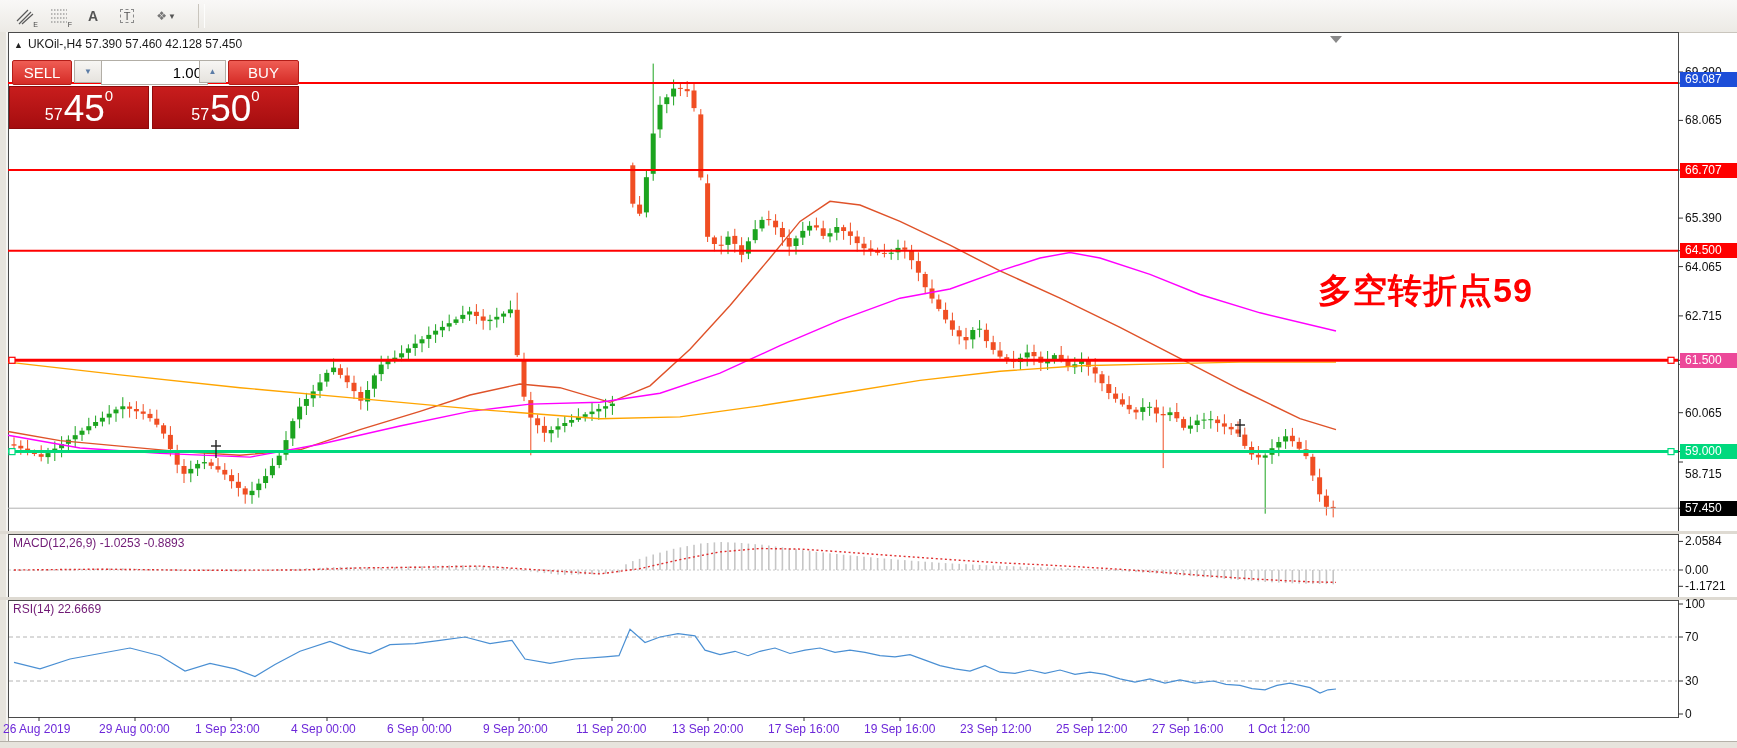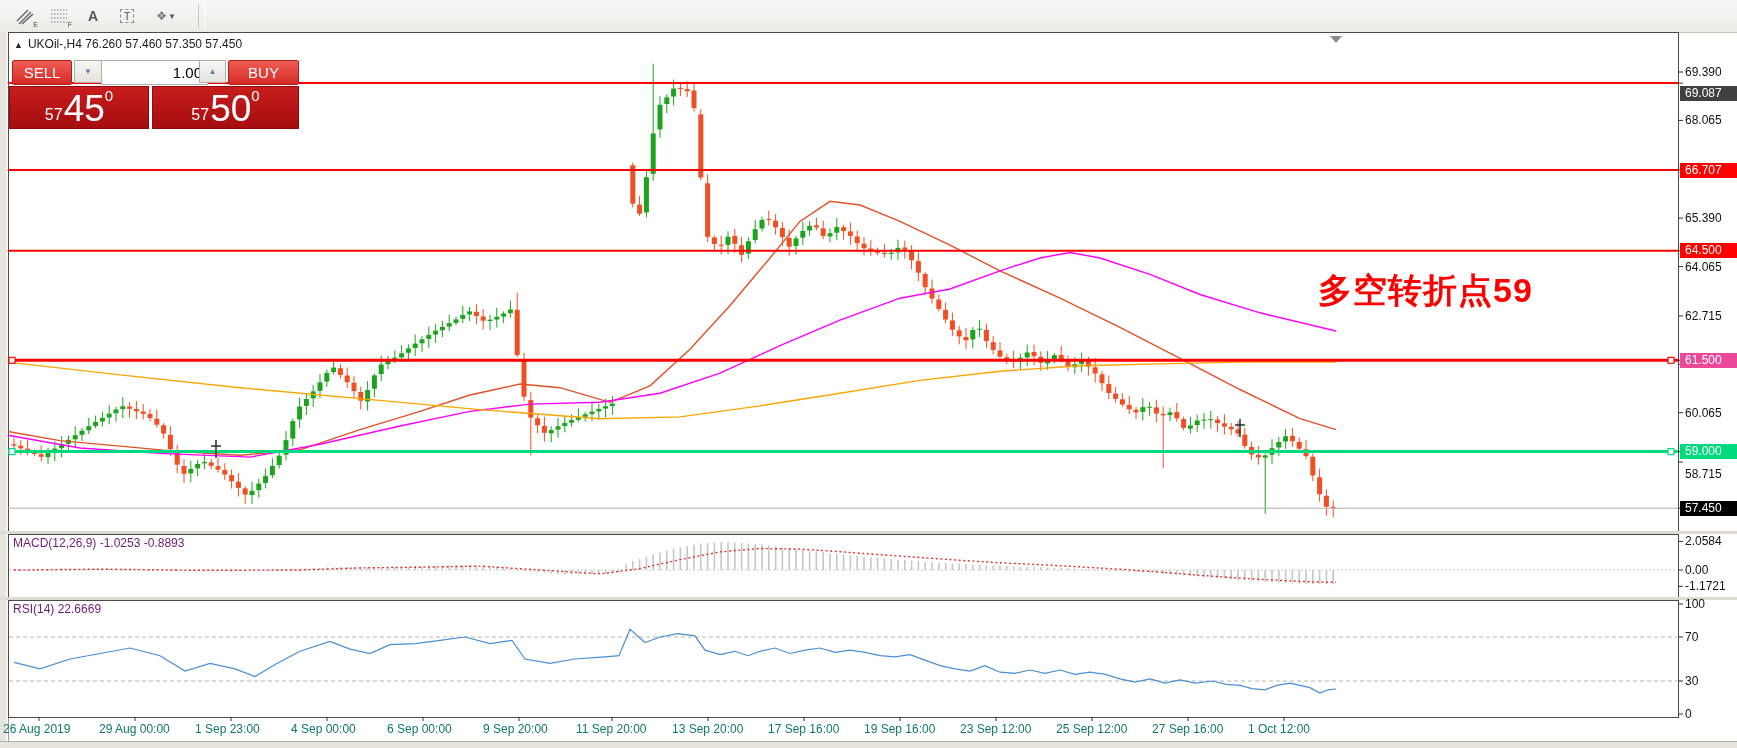--- a/index.html
+++ b/index.html
@@ -24,21 +24,21 @@
   #bottom-strip{position:absolute;left:0;top:741px;width:1737px;height:7px;background:#e7e4dd;border-top:1px solid #b5b1a9;}
   .pane-gap{position:absolute;left:0;width:1737px;height:3px;background:#dedad2;}
   
   #chart-svg{position:absolute;left:0;top:0;}
   #chart-header{position:absolute;left:14px;top:37px;font-size:12px;color:#1a1a1a;white-space:nowrap;}
   #chart-header .arrow{font-size:9px;margin-right:5px;color:#222;}
   .ind-label{position:absolute;left:13px;font-size:12px;color:#701a75;white-space:nowrap;}
   .ptick{position:absolute;left:1685px;width:50px;font-size:12px;color:#111;white-space:nowrap;}
   .pbadge{position:absolute;left:1680px;width:52px;height:15px;font-size:12px;line-height:15px;
           color:#fff;padding-left:5px;}
-  .tlabel{position:absolute;top:722px;font-size:12px;color:#0f766e;white-space:nowrap;}
+  .tlabel{position:absolute;top:722px;font-size:12px;color:#6d28d9;white-space:nowrap;}
   #annotation{position:absolute;left:1318px;top:268px;font-size:34px;font-weight:bold;
               color:#ff0000;white-space:nowrap;letter-spacing:1px;}
   
   #trade-panel{position:absolute;left:9px;top:58px;width:290px;height:71px;}
   .tp-btn{position:absolute;top:2px;height:23px;color:#fff;font-size:15px;display:flex;
     align-items:center;justify-content:center;background:linear-gradient(#ef5d54,#d52b26);
     border:1px solid #b31d18;border-radius:2px;cursor:pointer;}
   #sell-btn{left:3px;width:58px;}
   #buy-btn{left:219px;width:69px;}
   .spin{position:absolute;top:2px;height:23px;background:linear-gradient(#f7f6f4,#e6e3de);
@@ -730,21 +730,21 @@
       <line x1="804" y1="717" x2="804" y2="721" stroke="#333" stroke-width="1"></line>
       <line x1="900" y1="717" x2="900" y2="721" stroke="#333" stroke-width="1"></line>
       <line x1="996" y1="717" x2="996" y2="721" stroke="#333" stroke-width="1"></line>
       <line x1="1092" y1="717" x2="1092" y2="721" stroke="#333" stroke-width="1"></line>
       <line x1="1188" y1="717" x2="1188" y2="721" stroke="#333" stroke-width="1"></line>
       <line x1="1284" y1="717" x2="1284" y2="721" stroke="#333" stroke-width="1"></line>
     </svg>
   </div>
 
 <div id="chart-header">
-  <span class="arrow">▲</span><span>UKOil-,H4  76.260 57.460 57.350 57.450</span>
+  <span class="arrow">▲</span><span>UKOil-,H4  57.390 57.460 42.128 57.450</span>
 </div>
 
 <div class="ind-label" style="top:536px">MACD(12,26,9) -1.0253 -0.8893</div>
 <div class="ind-label" style="top:602px">RSI(14) 22.6669</div>
 
 <div id="annotation">多空转折点59</div>
 
 <div id="trade-panel">
   <div class="tp-btn" id="sell-btn">SELL</div>
   <div class="spin" id="vol-down">▼</div>
@@ -775,21 +775,21 @@
     <div class="ptick" style="top: 357.288px;">61.390</div>
     <div class="ptick" style="top: 405.698px;">60.065</div>
     <div class="ptick" style="top: 455.022px; margin-top: 12px;">58.715</div>
     <div class="ptick" style="top: 534.388px;">2.0584</div>
     <div class="ptick" style="top: 563px;">0.00</div>
     <div class="ptick" style="top: 579.292px;">-1.1721</div>
     <div class="ptick" style="top: 597px;">100</div>
     <div class="ptick" style="top: 630px;">70</div>
     <div class="ptick" style="top: 674px;">30</div>
     <div class="ptick" style="top: 707px;">0</div>
-    <div class="pbadge" style="top: 86px; background: #404040;">69.087</div>
+    <div class="pbadge" style="top: 72px; background: #1d4ed8;">69.087</div>
     <div class="pbadge" style="top: 162.526px; background: rgb(255, 0, 0);">66.707</div>
     <div class="pbadge" style="top: 243.161px; background: rgb(255, 0, 0);">64.500</div>
     <div class="pbadge" style="top: 352.769px; background: #ec4899;">61.500</div>
     <div class="pbadge" style="top: 444.109px; background: rgb(0, 217, 126);">59.000</div>
     <div class="pbadge" style="top: 500.74px; background: rgb(0, 0, 0);">57.450</div>
     <div class="tlabel" style="left: 3px;">26 Aug 2019</div>
     <div class="tlabel" style="left: 99px;">29 Aug 00:00</div>
     <div class="tlabel" style="left: 195px;">1 Sep 23:00</div>
     <div class="tlabel" style="left: 291px;">4 Sep 00:00</div>
     <div class="tlabel" style="left: 387px;">6 Sep 00:00</div>

